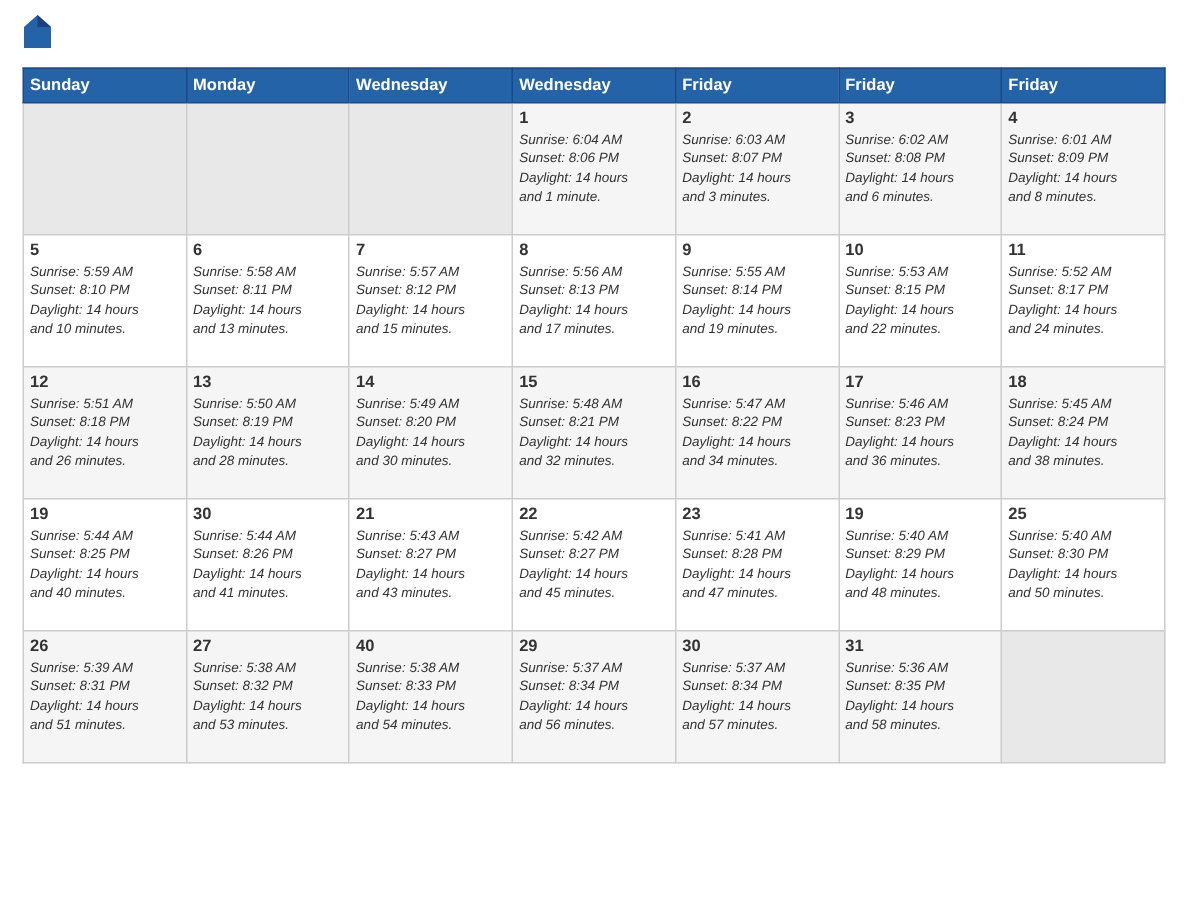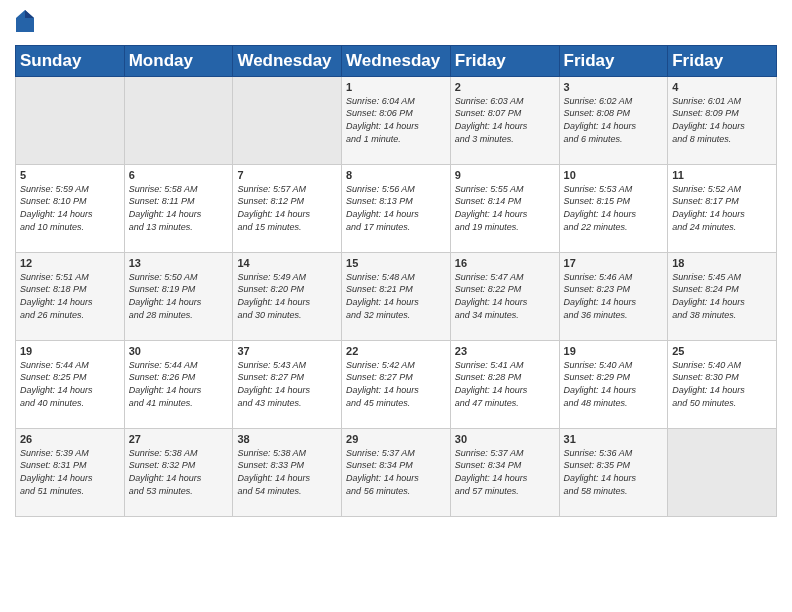--- a/index.html
+++ b/index.html
@@ -51,21 +51,21 @@
       color: #555;
     }
     table {
       width: 100%;
       border-collapse: collapse;
       table-layout: fixed;
     }
     thead th {
       background-color: #2563a8;
       color: #fff;
-      font-size: 17px;
+      font-size: 11px;
       font-weight: bold;
       padding: 5px 4px;
       text-align: left;
       border: 1px solid #1a4a8a;
     }
     tbody td {
       border: 1px solid #ccc;
       vertical-align: top;
       padding: 4px 4px;
       font-size: 9.5px;
@@ -213,21 +213,21 @@
         <tr>
           <td>
             <span class="day-num">19</span>
             <div class="cell-content">Sunrise: 5:44 AM<br>Sunset: 8:25 PM<br>Daylight: 14 hours<br>and 40 minutes.</div>
           </td>
           <td>
             <span class="day-num">30</span>
             <div class="cell-content">Sunrise: 5:44 AM<br>Sunset: 8:26 PM<br>Daylight: 14 hours<br>and 41 minutes.</div>
           </td>
           <td>
-            <span class="day-num">37</span>
+            <span class="day-num">21</span>
             <div class="cell-content">Sunrise: 5:43 AM<br>Sunset: 8:27 PM<br>Daylight: 14 hours<br>and 43 minutes.</div>
           </td>
           <td>
             <span class="day-num">22</span>
             <div class="cell-content">Sunrise: 5:42 AM<br>Sunset: 8:27 PM<br>Daylight: 14 hours<br>and 45 minutes.</div>
           </td>
           <td>
             <span class="day-num">23</span>
             <div class="cell-content">Sunrise: 5:41 AM<br>Sunset: 8:28 PM<br>Daylight: 14 hours<br>and 47 minutes.</div>
           </td>
@@ -243,21 +243,21 @@
         <tr>
           <td>
             <span class="day-num">26</span>
             <div class="cell-content">Sunrise: 5:39 AM<br>Sunset: 8:31 PM<br>Daylight: 14 hours<br>and 51 minutes.</div>
           </td>
           <td>
             <span class="day-num">27</span>
             <div class="cell-content">Sunrise: 5:38 AM<br>Sunset: 8:32 PM<br>Daylight: 14 hours<br>and 53 minutes.</div>
           </td>
           <td>
-            <span class="day-num">38</span>
+            <span class="day-num">40</span>
             <div class="cell-content">Sunrise: 5:38 AM<br>Sunset: 8:33 PM<br>Daylight: 14 hours<br>and 54 minutes.</div>
           </td>
           <td>
             <span class="day-num">29</span>
             <div class="cell-content">Sunrise: 5:37 AM<br>Sunset: 8:34 PM<br>Daylight: 14 hours<br>and 56 minutes.</div>
           </td>
           <td>
             <span class="day-num">30</span>
             <div class="cell-content">Sunrise: 5:37 AM<br>Sunset: 8:34 PM<br>Daylight: 14 hours<br>and 57 minutes.</div>
           </td>

